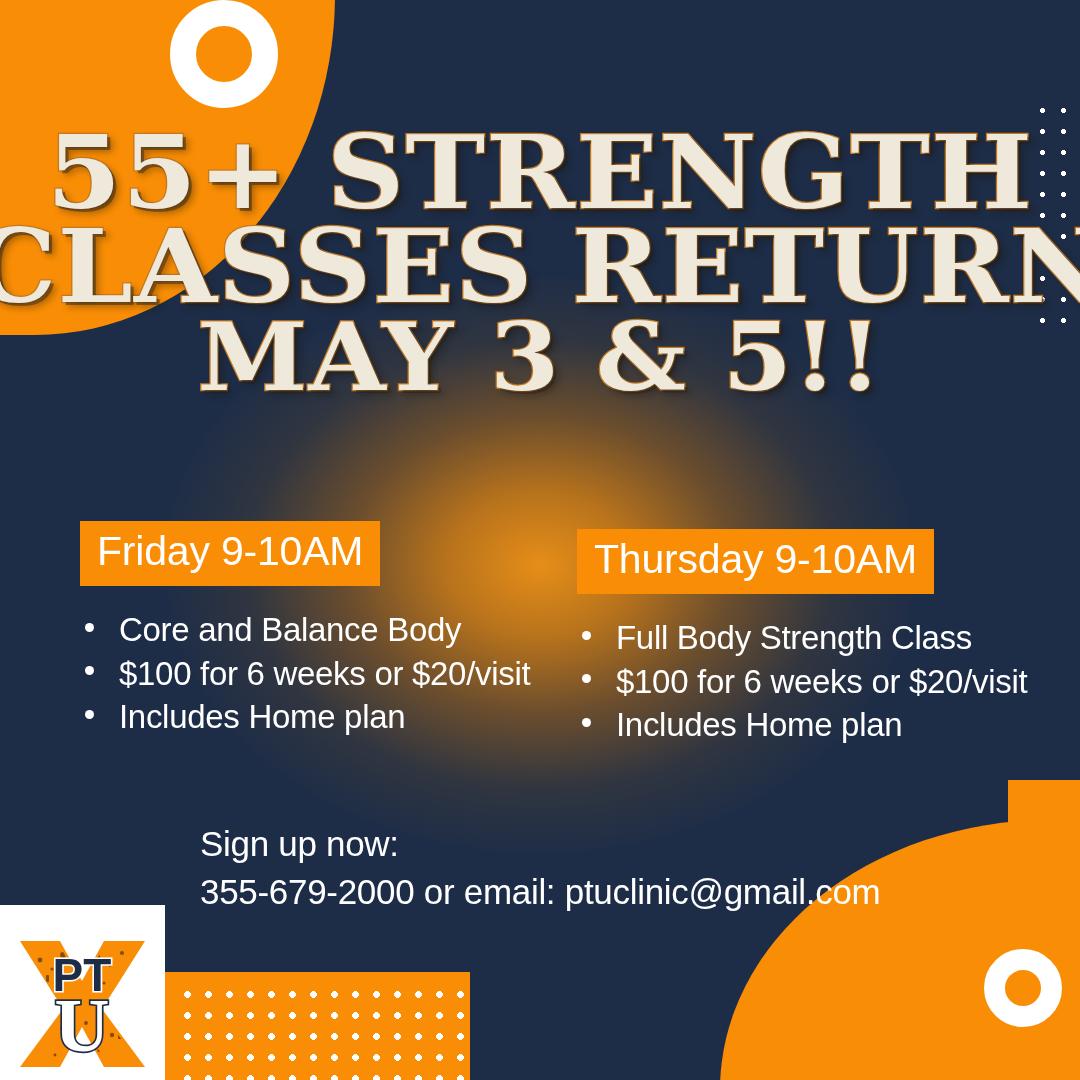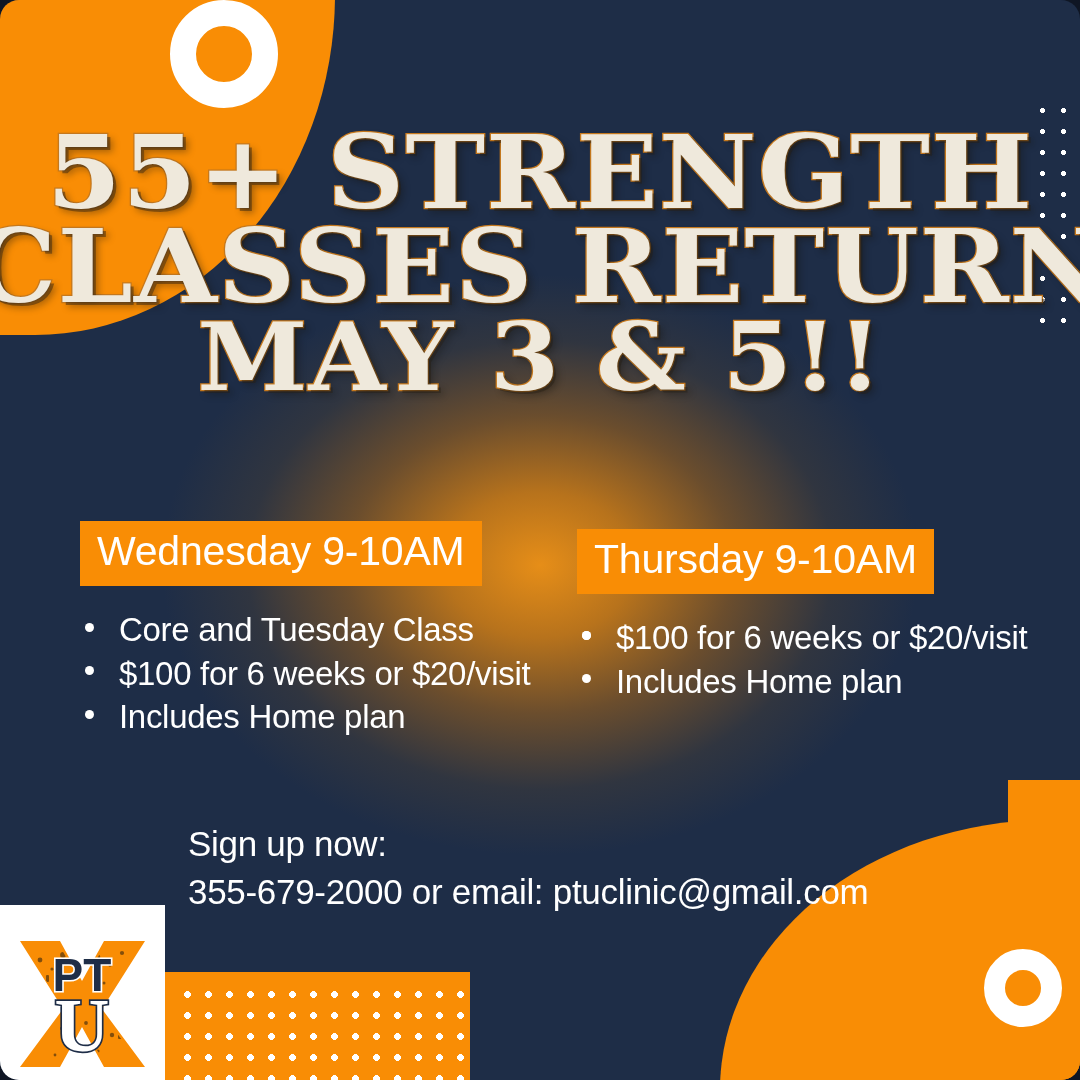--- a/index.html
+++ b/index.html
@@ -4,21 +4,20 @@
 <style>
   html,body{margin:0;padding:0;background:#0f1624;}
   *{box-sizing:border-box;}
 
   .poster{
     position:relative;
     width:1080px;height:1080px;
     overflow:hidden;
     background:#1E2D47;
     font-family:"Liberation Sans", sans-serif;
-    border-radius:19px;
   }
 
   
   .glow{
     position:absolute;left:0;top:0;width:1080px;height:1080px;
     background:
       radial-gradient(ellipse 430px 330px at 540px 565px,
         rgba(247,150,20,0.92) 0%,
         rgba(226,134,16,0.78) 22%,
         rgba(170,104,24,0.55) 45%,
@@ -147,21 +146,21 @@
     letter-spacing:-0.3px;
   }
   .bullets li .bullet-dot{
     position:absolute;left:5px;top:0.44em;
     width:9px;height:9px;border-radius:50%;
     background:#FFFFFF;
   }
 
   
   .signup{
-    position:absolute;left:188px;top:820px;width:860px;
+    position:absolute;left:200px;top:820px;width:860px;
     z-index:6;
     color:#FFFFFF;
   }
   .signup .line{
     font-size:35px;
     line-height:1.38;
     letter-spacing:-0.3px;
     white-space:nowrap;
   }
 
@@ -193,42 +192,43 @@
 
   <div class="headline">
     <span class="hl-line hl-1">55+ STRENGTH</span>
     <span class="hl-line hl-2">CLASSES RETURN</span>
     <span class="hl-line hl-3">MAY 3 &amp; 5!!</span>
   </div>
 
   <div class="schedule">
 
     <div class="col col-tue">
-      <div class="day-banner">Wednesday 9-10AM</div>
+      <div class="day-banner">Friday 9-10AM</div>
       <ul class="bullets">
         <li>
           <span class="bullet-dot"></span>
-          <span>Core and Tuesday Class</span>
+          <span>Core and Balance Body</span>
         </li>
         <li>
           <span class="bullet-dot"></span>
           <span>$100 for 6 weeks or $20/visit</span>
         </li>
         <li>
           <span class="bullet-dot"></span>
           <span>Includes Home plan</span>
         </li>
       </ul>
     </div>
 
     <div class="col col-thu">
       <div class="day-banner">Thursday 9-10AM</div>
       <ul class="bullets">
         <li>
           <span class="bullet-dot"></span>
+          <span>Full Body Strength Class</span>
         </li>
         <li>
           <span class="bullet-dot"></span>
           <span>$100 for 6 weeks or $20/visit</span>
         </li>
         <li>
           <span class="bullet-dot"></span>
           <span>Includes Home plan</span>
         </li>
       </ul>

